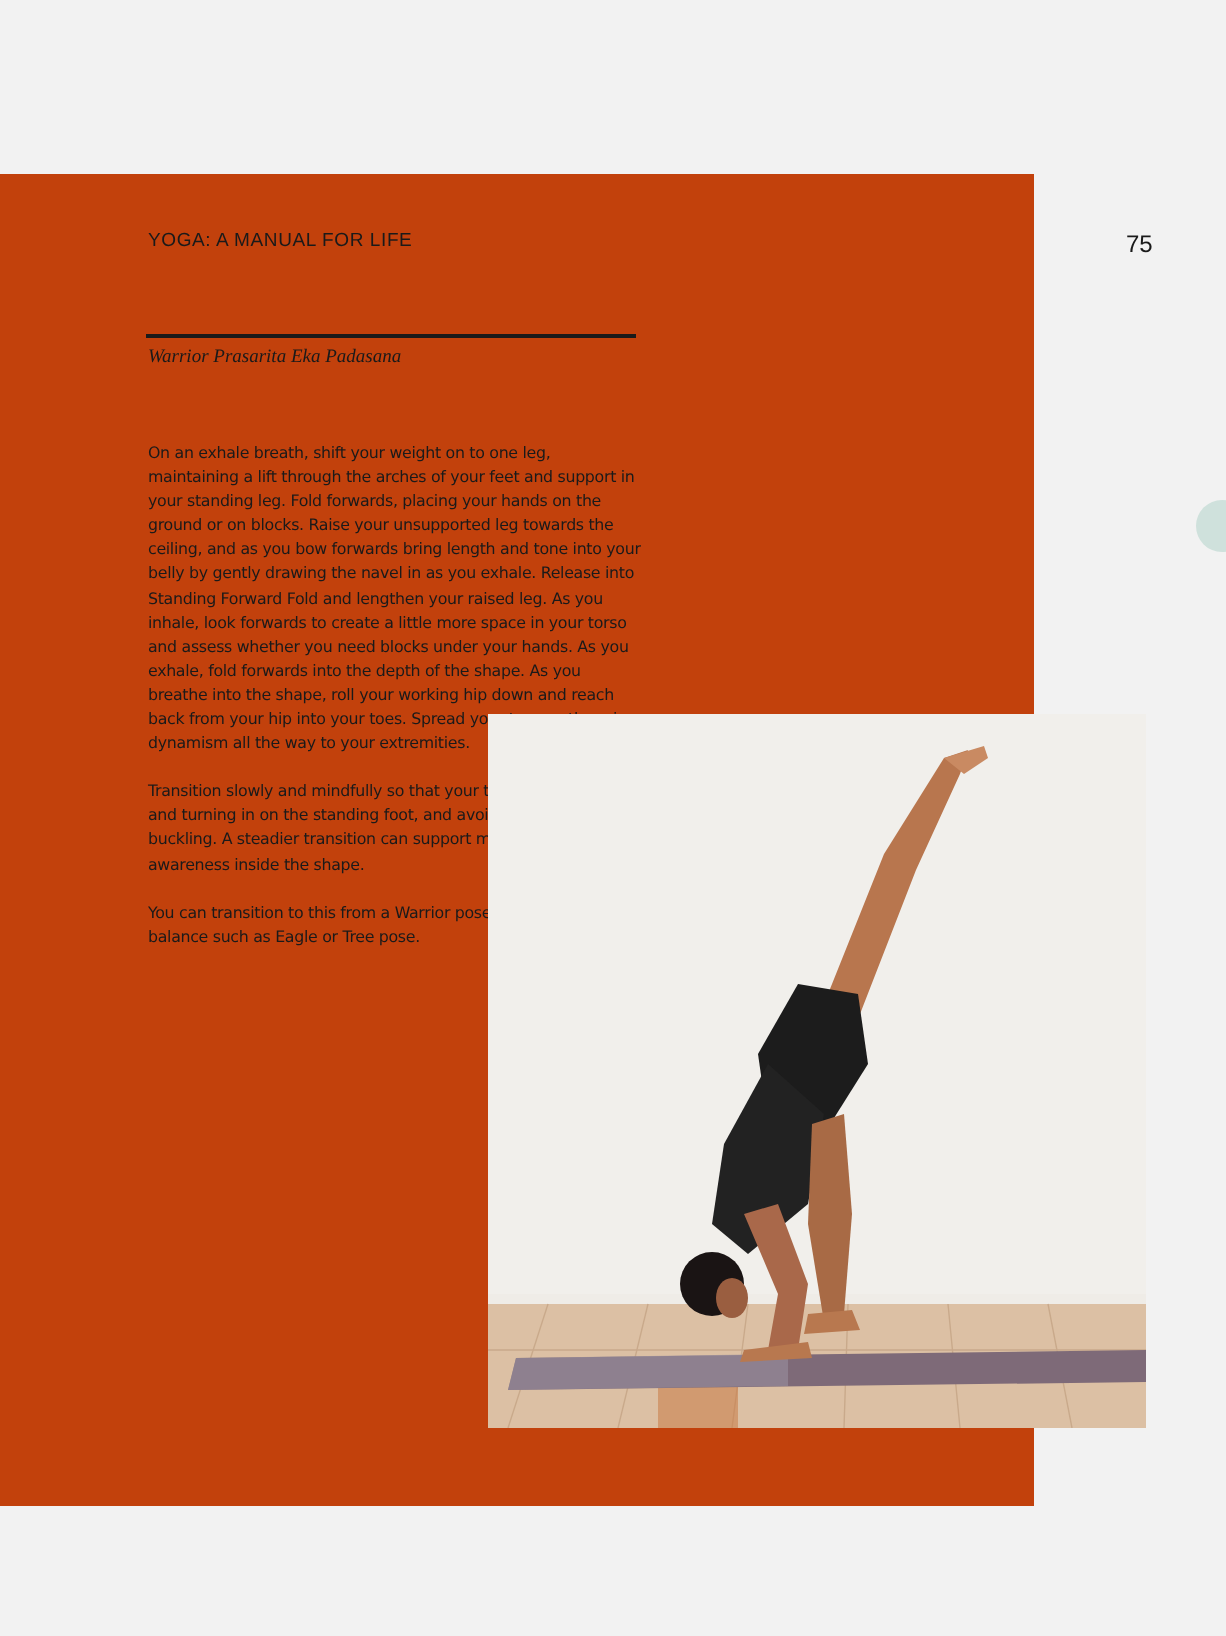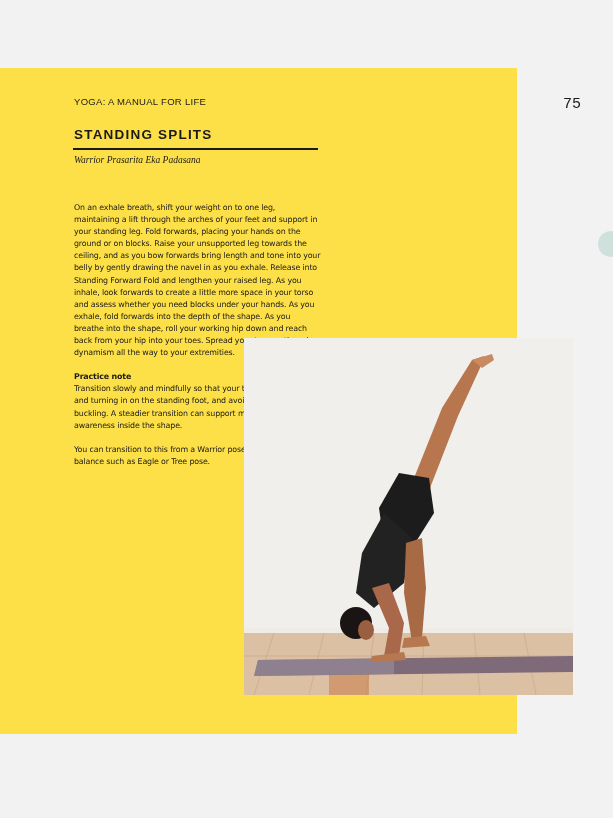--- a/index.html
+++ b/index.html
@@ -5,34 +5,34 @@
     html, body { margin: 0; padding: 0; }
     body {
       width: 613px; height: 818px;
       background: #f2f2f2;
       position: relative;
       overflow: hidden;
       font-family: "DejaVu Sans", sans-serif;
       color: #1a1a1a;
     }
     .page {
-      position: absolute; left: 0; top: 68px;
+      position: absolute; left: 0; top: 87px;
       width: 517px; height: 666px;
-      background: #fde047;
+      background: #c2410c;
     }
     .running-head {
       position: absolute; left: 74px; top: 28px;
       font-size: 9.5px; letter-spacing: 0.3px;
       font-family: "Liberation Sans", sans-serif;
       color: #1a1a1a;
     }
     .page-number {
       position: absolute; left: 563px; top: 28px;
-      font-size: 15px;
-      font-family: Liberation Mono, monospace;
+      font-size: 12px;
+      font-family: Liberation Sans, sans-serif;
     }
     .title {
       position: absolute; left: 74px; top: 59px;
       font-size: 13.5px; font-weight: bold; letter-spacing: 1.2px;
       font-family: "Liberation Sans", sans-serif;
     }
     .title-rule {
       position: absolute; left: 73px; top: 80px;
       width: 245px; height: 2px; background: #1a1a1a;
     }
@@ -65,27 +65,25 @@
       background: #cfe1dc;
     }
   </style>
 </head>
 <body>
 
 <div class="page">
   <div class="running-head">YOGA: A MANUAL FOR LIFE</div>
   <div class="page-number">75</div>
 
-  <div class="title">STANDING SPLITS</div>
   <div class="title-rule"></div>
   <div class="subtitle">Warrior Prasarita Eka Padasana</div>
 
   <div class="body-text">
     <p>On an exhale breath, shift your weight on to one leg, maintaining a lift through the arches of your feet and support in your standing leg. Fold forwards, placing your hands on the ground or on blocks. Raise your unsupported leg towards the ceiling, and as you bow forwards bring length and tone into your belly by gently drawing the navel in as you exhale. Release into Standing Forward Fold and lengthen your raised leg. As you inhale, look forwards to create a little more space in your torso and assess whether you need blocks under your hands. As you exhale, fold forwards into the depth of the shape. As you breathe into the shape, roll your working hip down and reach back from your hip into your toes. Spread your toes so there is dynamism all the way to your extremities.</p>
-    <h4>Practice note</h4>
     <p>Transition slowly and mindfully so that your toes resist pivoting and turning in on the standing foot, and avoid your knees buckling. A steadier transition can support more overall awareness inside the shape.</p>
     <p>You can transition to this from a Warrior pose, or a standing balance such as Eagle or Tree pose.</p>
   </div>
 
   <div class="photo">
     <svg width="329" height="357" viewBox="0 0 329 357" xmlns="http://www.w3.org/2000/svg">
       <rect x="0" y="0" width="329" height="357" fill="#efece7"></rect>
       <rect x="0" y="0" width="329" height="290" fill="#f1efeb"></rect>
 
       <rect x="0" y="295" width="329" height="62" fill="#dcc0a4"></rect>

